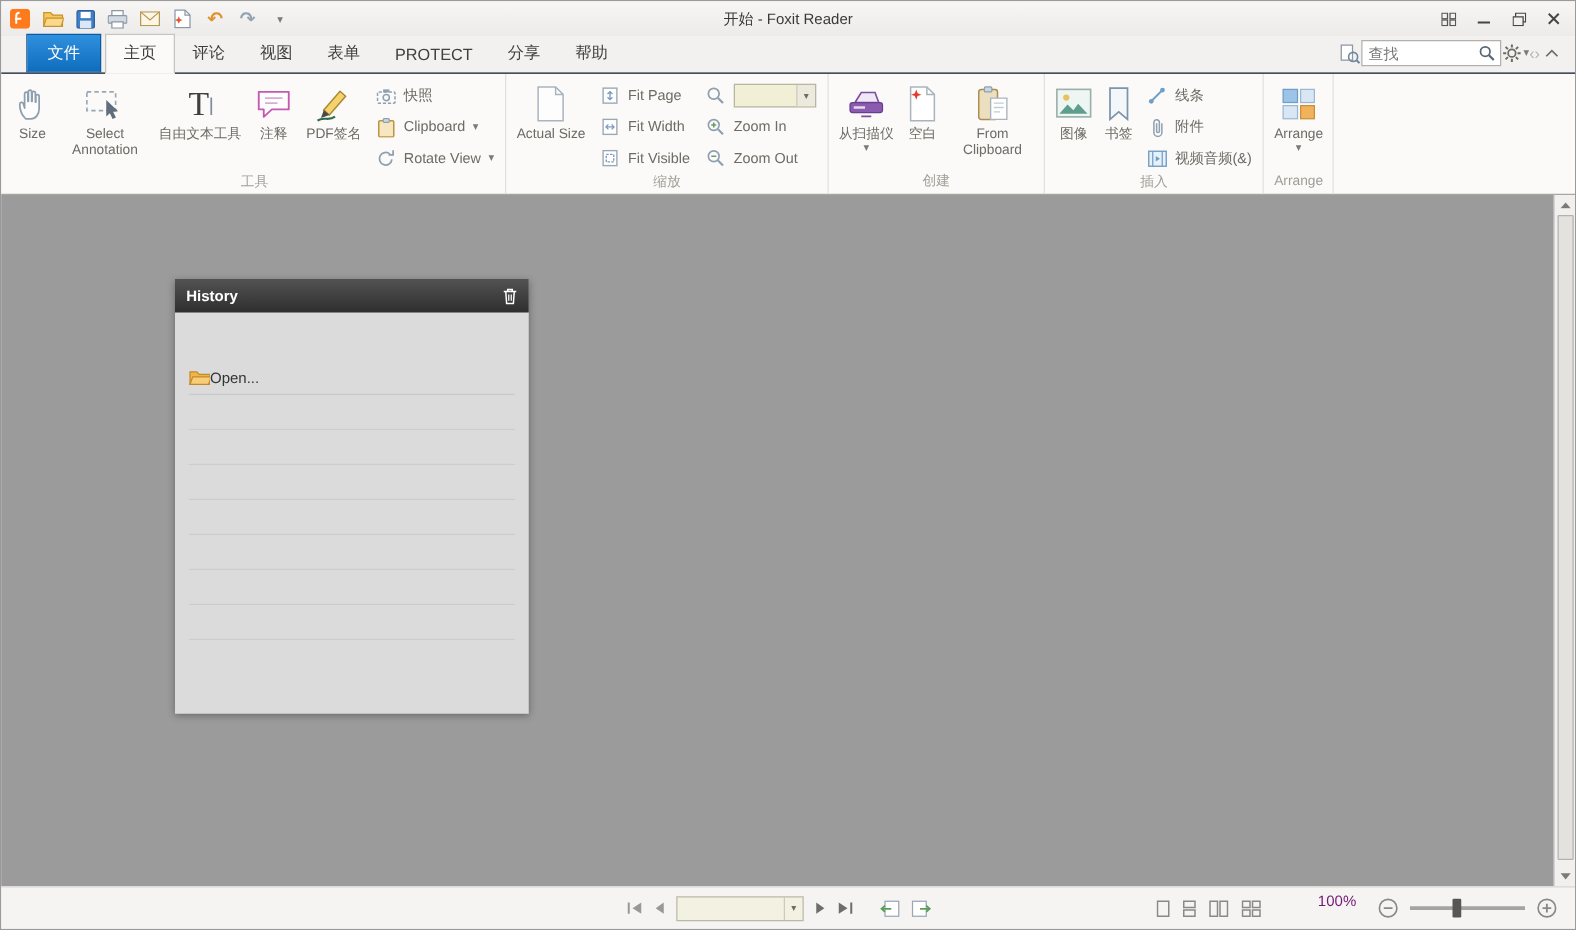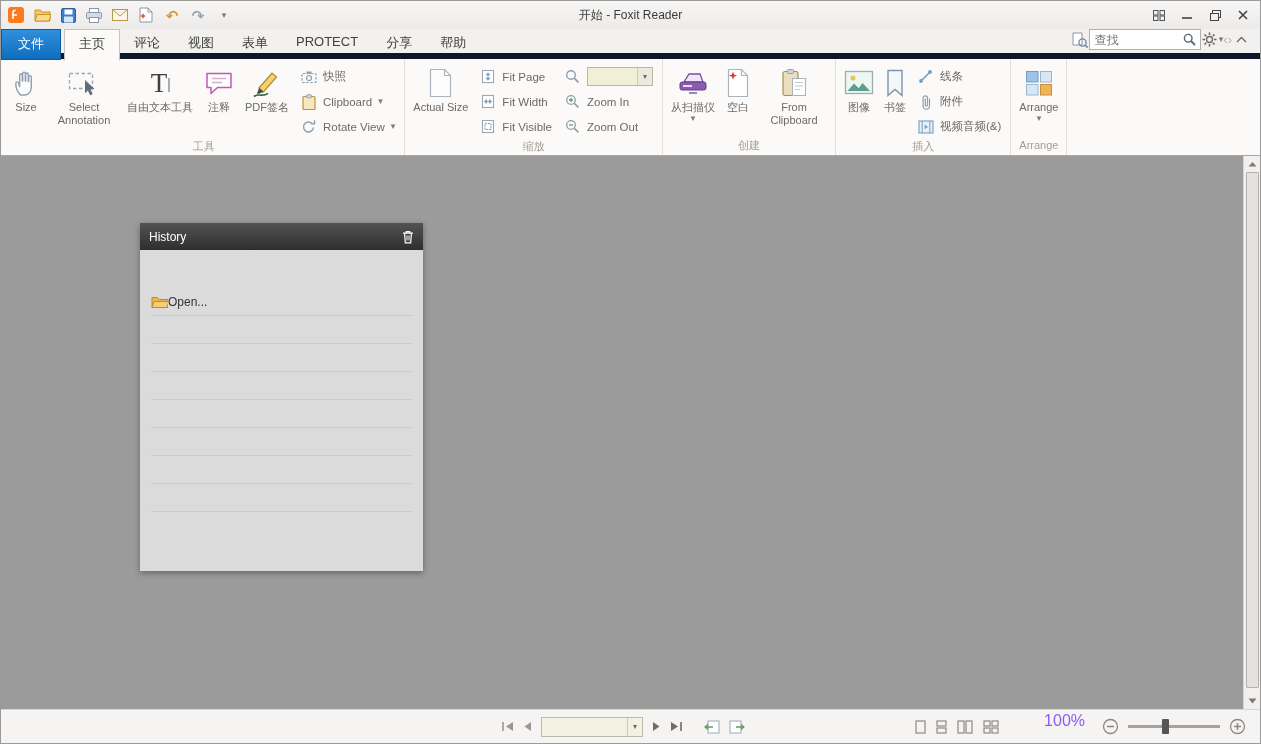--- a/index.html
+++ b/index.html
@@ -13,22 +13,22 @@
   .qat{display:flex;align-items:center;gap:8px;z-index:2}
   .qicon{width:18px;height:18px;display:flex;align-items:center;justify-content:center;cursor:pointer}
   .undo-glyph{font-size:15px;line-height:15px;color:#e0922e;font-weight:bold}
   .redo-glyph{font-size:15px;line-height:15px;color:#93a3b2;font-weight:bold}
   .chev{font-size:9px;color:#7d7a76;line-height:9px}
   .win-title{position:absolute;left:0;right:0;text-align:center;font-size:12px;color:#3a3a3a;pointer-events:none}
   .win-controls{margin-left:auto;display:flex;gap:6px;z-index:2}
   .wbtn{width:22px;height:18px;display:flex;align-items:center;justify-content:center;cursor:pointer}
 
   
-  .tabbar{height:30px;flex:none;display:flex;align-items:flex-start;background:#f3f1ef;
-    border-bottom:6px solid #0f172a;padding-left:0;position:relative}
+  .tabbar{height:30px;flex:none;display:flex;align-items:flex-end;background:#f3f1ef;
+    border-bottom:1px solid #0f172a;padding-left:20px;position:relative}
   .tab{padding:5px 14px 7px;font-size:13px;color:#3f3f3f;cursor:pointer;white-space:nowrap}
   .tab-file{background:linear-gradient(#2f90dd,#0f6dbe);color:#fff;border:1px solid #0c5ba2;
     padding:5px 16px 6px;margin-right:3px}
   .tab-active{background:#fbfaf8;border:1px solid #c6c3c0;border-bottom:1px solid #fbfaf8;
     margin-bottom:-1px;position:relative;z-index:1}
   .tab-right{margin-left:auto;display:flex;align-items:center;gap:0;padding:0 10px 5px 0}
   .searchbox{display:flex;align-items:center;background:#fff;border:1px solid #b3b0ac;height:21px;width:112px}
   .searchbox input{border:none;outline:none;flex:1;min-width:0;font-size:12px;padding:0 5px;color:#555;
     font-family:"Liberation Sans","DejaVu Sans",sans-serif;background:transparent}
   .searchbtn{width:20px;height:100%;display:flex;align-items:center;justify-content:center;cursor:pointer}
@@ -49,21 +49,21 @@
   .combo .carrow{margin-left:auto;width:15px;height:100%;display:flex;align-items:center;justify-content:center;
     border-left:1px solid #cdcaba;font-size:8px;color:#6e6a64;background:#eceadc}
   .rfill{flex:1}
 
   
   .content{flex:1;position:relative;background:#9b9b9b;overflow:hidden}
   .panel{position:absolute;left:139px;top:67px;width:283px;height:348px;background:#dbdbdb;
     box-shadow:0 2px 6px rgba(0,0,0,.35)}
   .panel-header{height:27px;background:linear-gradient(#535353,#2e2e2e);display:flex;align-items:center;
     padding:0 9px;color:#fff}
-  .panel-title{font-size:12px;font-weight:normal}
+  .panel-title{font-size:12px;font-weight:bold}
   .trashbtn{margin-left:auto;cursor:pointer;display:flex;align-items:center}
   .panel-body{padding:38px 11px 0}
   .hrow{height:28px;display:flex;align-items:center;gap:0;border-bottom:1px solid #c9c9c9;
     font-size:12px;color:#333;cursor:pointer}
   .erow{height:28px;border-bottom:1px solid #cdcdcd}
 
   
   .vscroll{position:absolute;top:0;right:0;bottom:0;width:17px;background:#f1f0ee;border-left:1px solid #d6d4d1;
     display:flex;flex-direction:column;align-items:center}
   .varrow{height:16px;width:100%;display:flex;align-items:center;justify-content:center;cursor:pointer;flex:none}
@@ -72,21 +72,21 @@
 
   
   .statusbar{height:34px;flex:none;background:#f5f4f2;border-top:1px solid #d8d6d3;position:relative}
   .sb-nav{position:absolute;left:500px;top:0;height:100%;display:flex;align-items:center;gap:9px}
   .sb-right{position:absolute;right:14px;top:0;height:100%;display:flex;align-items:center;gap:9px}
   .sbicon{display:flex;align-items:center;justify-content:center;cursor:pointer}
   .pagecombo{width:102px;height:20px;background:#f3f1e2;border:1px solid #bcb9ab;display:flex;align-items:center;cursor:pointer}
   .pagecombo .carrow{margin-left:auto;width:15px;height:100%;display:flex;align-items:center;justify-content:center;
     border-left:1px solid #cdcaba;font-size:8px;color:#6e6a64}
   .layouticons{display:flex;align-items:center;gap:10px;margin-right:22px}
-  .zoomtext{font-size:16px;color:#8b5cf6;margin:0 8px 12px 14px}
+  .zoomtext{font-size:12px;color:#701a75;margin:0 8px 12px 14px}
   .slidertrack{width:92px;height:3px;background:#a5a3a0;position:relative;cursor:pointer}
   .sliderhandle{position:absolute;left:34px;top:-6px;width:7px;height:15px;background:#565656;border-radius:1px;cursor:grab}
 </style>
 </head>
 <body>
 
 <div class="window">
 
   <div class="titlebar">
     <div class="qat">

